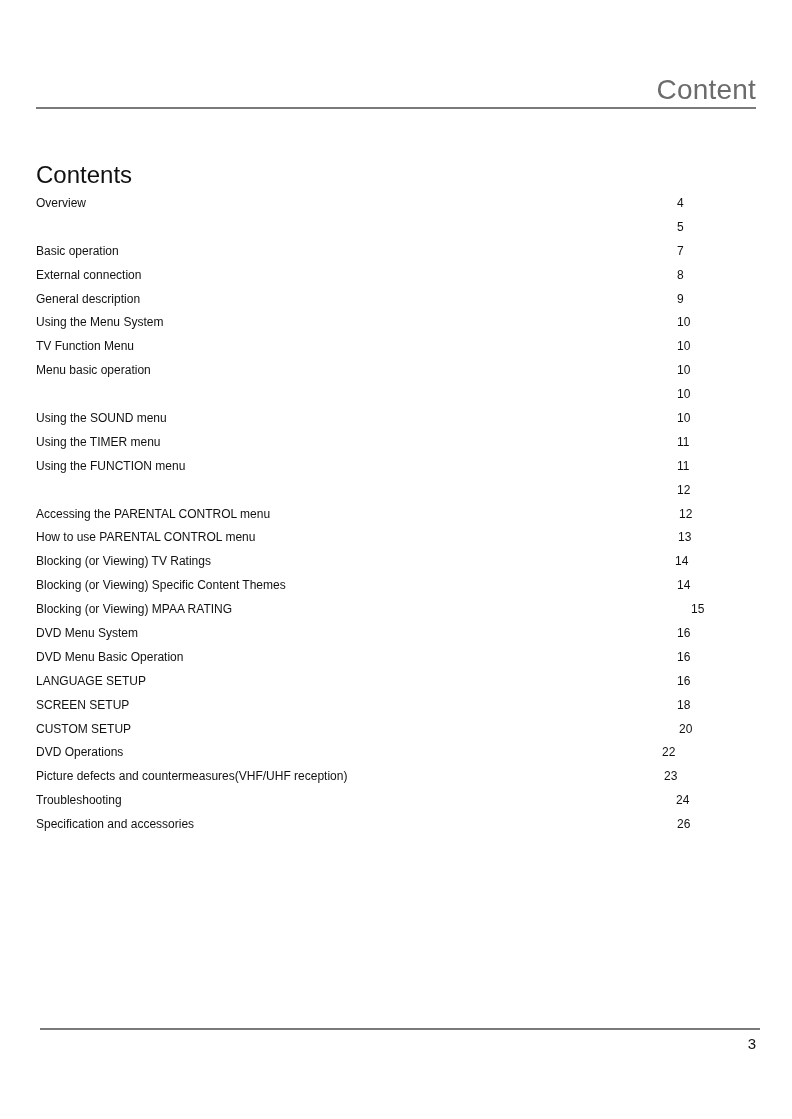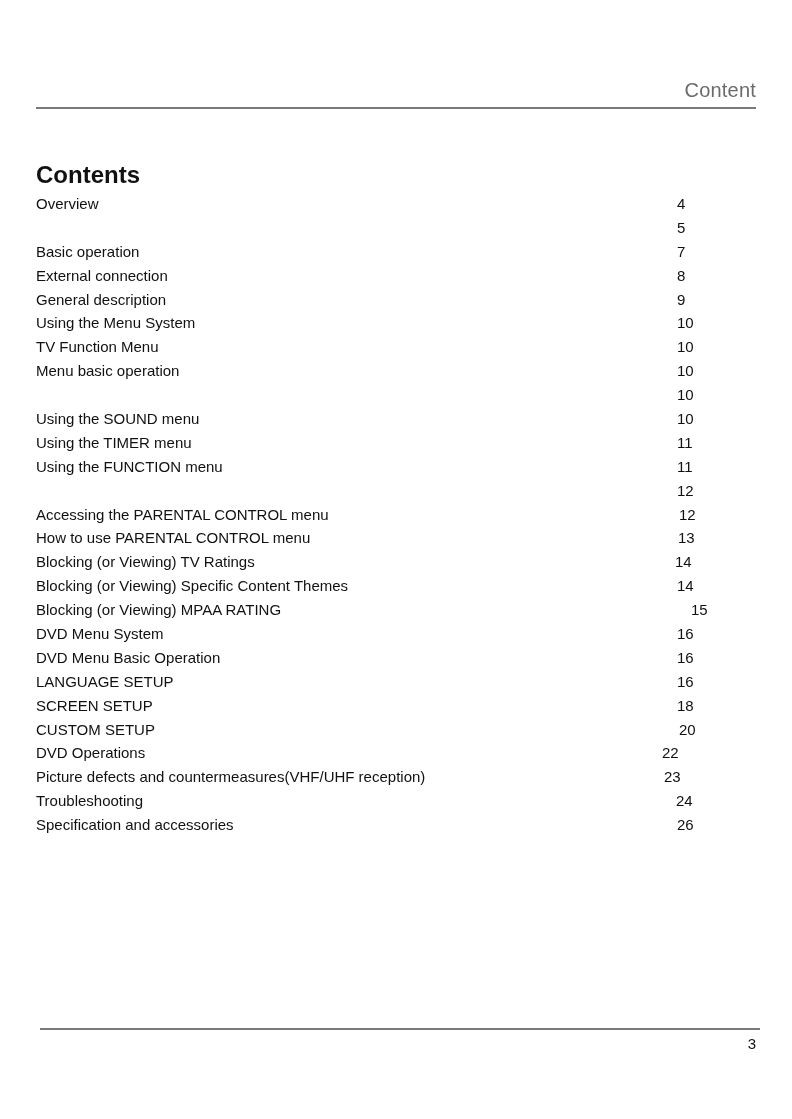--- a/index.html
+++ b/index.html
@@ -12,56 +12,56 @@
       height: 1119px;
       position: relative;
       overflow: hidden;
       font-family: "Liberation Sans", sans-serif;
       color: #111111;
     }
     .header-title {
       position: absolute;
       right: 36px;
       top: 76px;
-      font-size: 20px;
+      font-size: 28px;
       color: #6b6b6b;
       line-height: 28px;
       letter-spacing: 0.2px;
     }
     .header-rule {
       position: absolute;
       left: 36px;
       width: 720px;
       top: 107px;
       height: 2px;
       background: #7a7a7a;
     }
     .contents-heading {
       position: absolute;
       left: 36px;
       top: 160px;
       font-size: 24px;
-      font-weight: bold;
+      font-weight: normal;
       color: #111111;
       line-height: 30px;
     }
     .toc {
       position: absolute;
       left: 36px;
       top: 192px;
       width: 700px;
       margin: 0;
       padding: 0;
       list-style: none;
     }
     .toc-row {
       position: relative;
       height: 23.9px;
       line-height: 23.9px;
-      font-size: 15px;
+      font-size: 12px;
       white-space: nowrap;
     }
     .toc-title {
       position: absolute;
       left: 0;
       top: 0;
     }
     .toc-page {
       position: absolute;
       top: 0;

